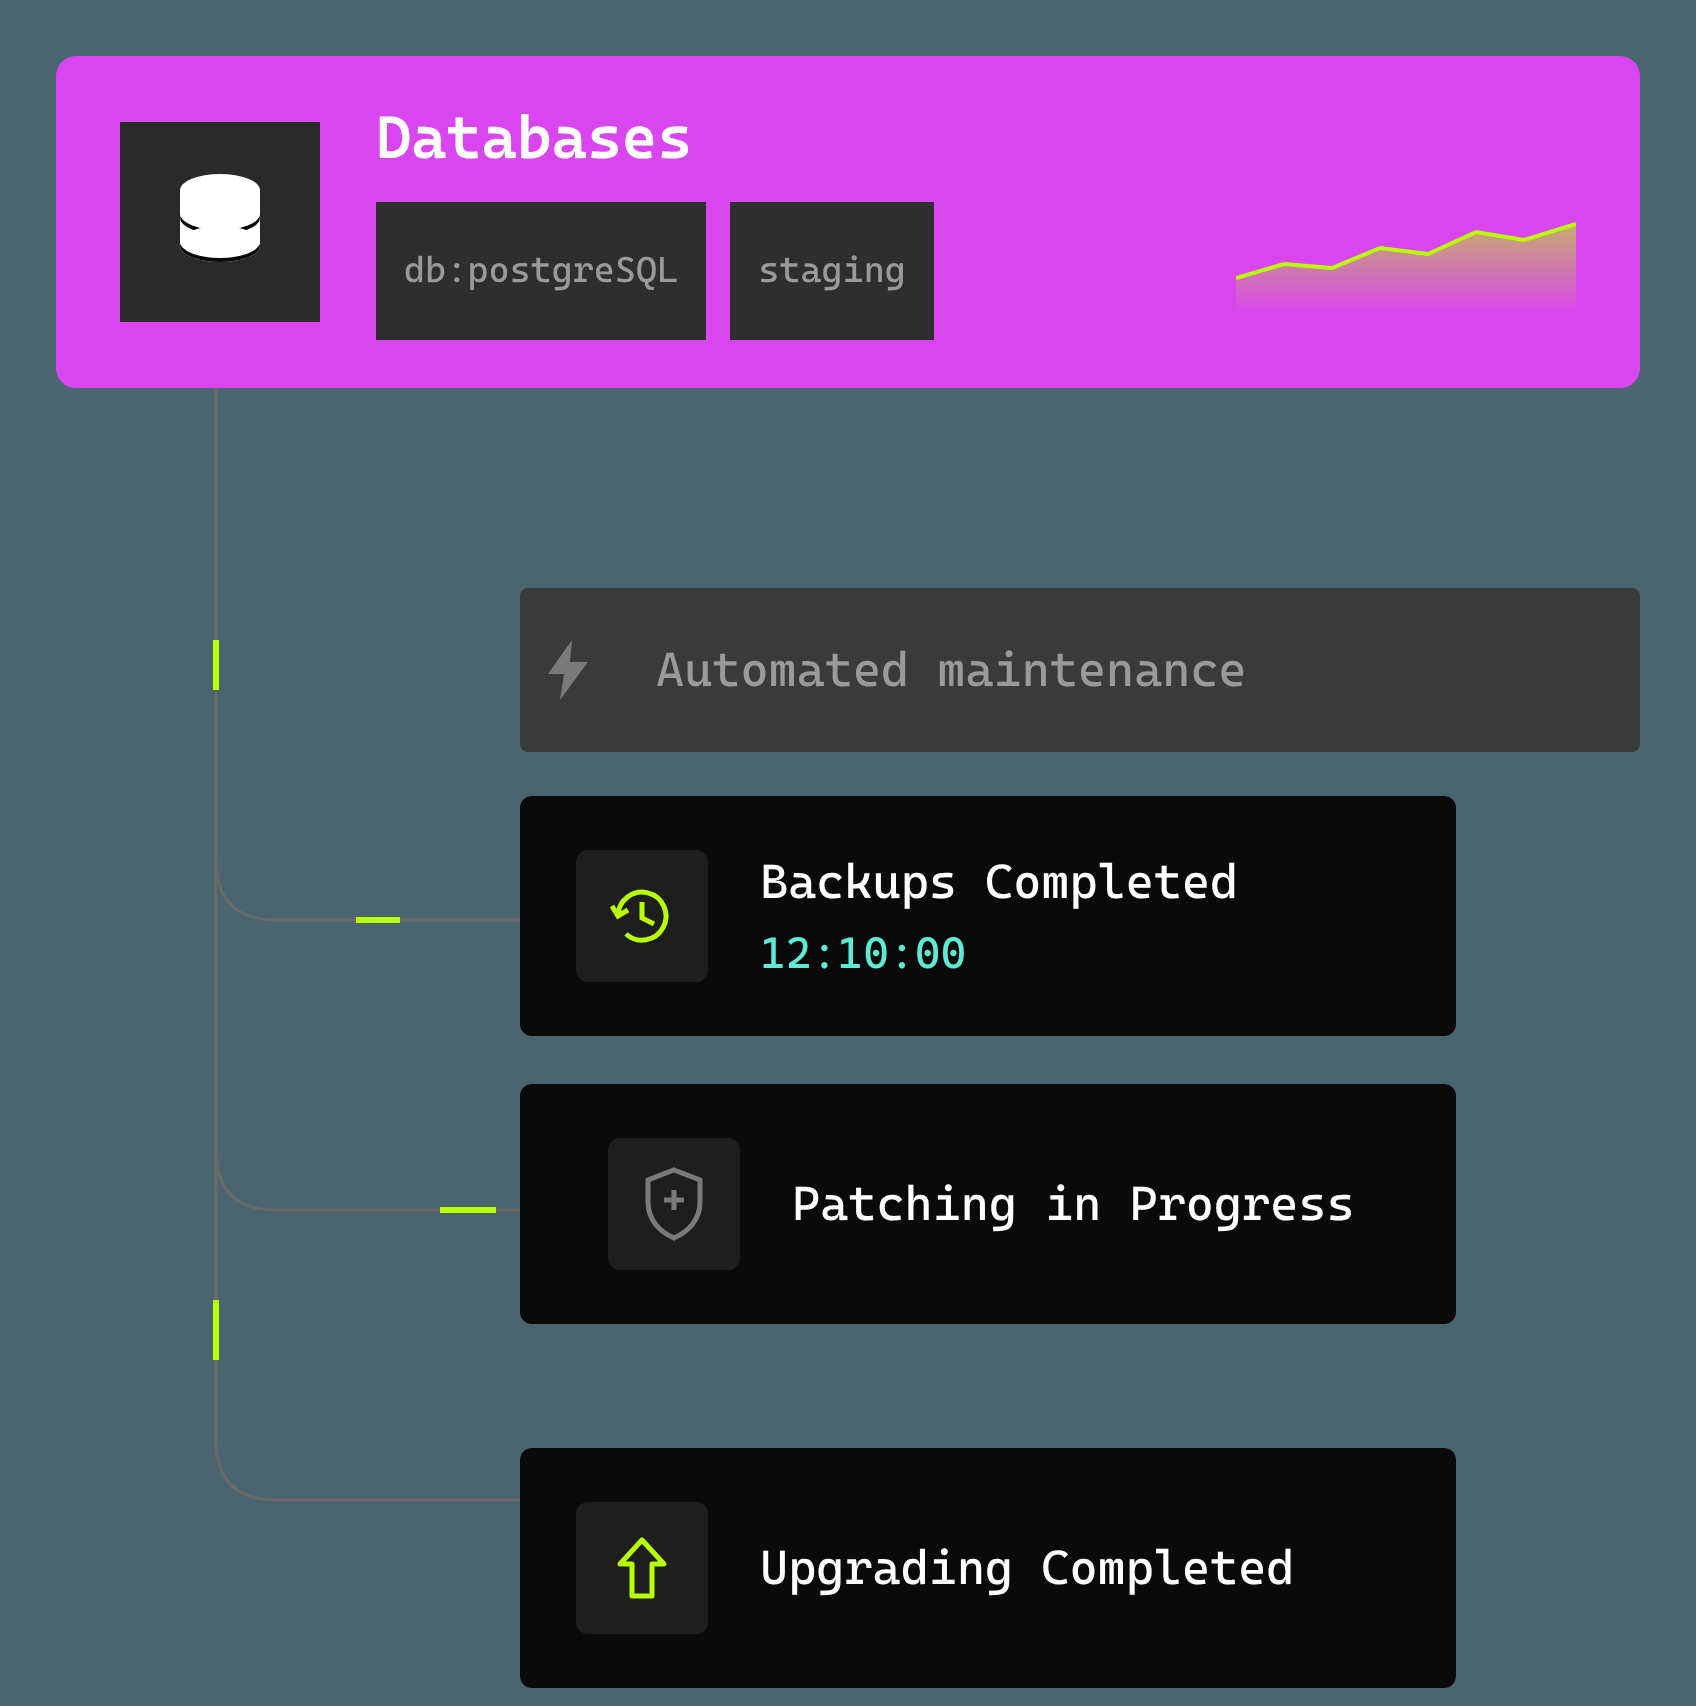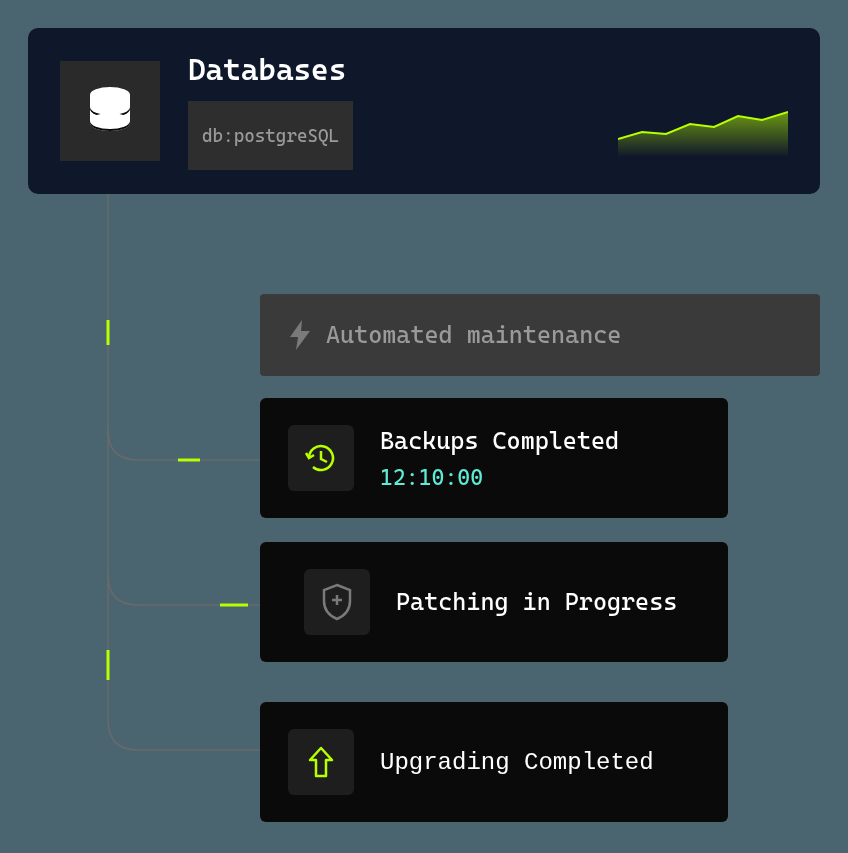--- a/index.html
+++ b/index.html
@@ -10,21 +10,21 @@
   height: 853px;
   overflow: hidden;
   position: relative;
 }
 .header-card {
   position: absolute;
   top: 28px;
   left: 28px;
   width: 792px;
   height: 166px;
-  background: #0f172a;
+  background: #d946ef;
   border-radius: 10px;
   padding: 30px 32px;
   display: flex;
   align-items: center;
   gap: 28px;
 }
 .db-icon-box {
   width: 100px;
   height: 100px;
   background: #2a2a2a;
@@ -53,43 +53,43 @@
 }
 .section-header {
   position: absolute;
   left: 260px;
   top: 294px;
   width: 560px;
   height: 82px;
   background: #3a3a3a;
   display: flex;
   align-items: center;
-  padding: 0 28px;
-  gap: 14px;
+  padding: 0 12px;
+  gap: 32px;
   border-radius: 4px;
 }
 .section-title {
   color: #9a9a9a;
   font-size: 24px;
 }
 .task-card {
   position: absolute;
   left: 260px;
   width: 468px;
   height: 120px;
   background: #0a0a0a;
   border-radius: 6px;
   display: flex;
   align-items: center;
   padding: 0 28px;
   gap: 26px;
 }
 .task-card-0 { top: 398px; }
 .task-card-1 { top: 542px; padding-left: 44px; }
-.task-card-2 { top: 702px; font-family: Liberation Mono, monospace; }
+.task-card-2 { top: 724px; }
 .task-icon-box {
   width: 66px;
   height: 66px;
   background: #1e1e1e;
   border-radius: 6px;
   display: flex;
   align-items: center;
   justify-content: center;
 }
 .task-text { display: flex; flex-direction: column; gap: 10px; }
@@ -125,20 +125,21 @@
       <ellipse cx="24" cy="24" rx="20" ry="8" fill="#0a0a0a"></ellipse>
       <ellipse cx="24" cy="22" rx="20" ry="8" fill="#fff"></ellipse>
       <ellipse cx="24" cy="38" rx="20" ry="8" fill="#0a0a0a"></ellipse>
       <ellipse cx="24" cy="36" rx="20" ry="8" fill="#fff"></ellipse>
     </svg>
   </div>
   <div class="header-main">
     <div class="header-title">Databases</div>
     <div class="tags">
       <div class="tag">db:postgreSQL</div>
+      <div class="tag">staging</div>
     </div>
   </div>
   <svg class="sparkline" viewBox="0 0 170 60" preserveAspectRatio="none">
     <defs>
       <linearGradient id="sg" x1="0" y1="0" x2="0" y2="1">
         <stop offset="0%" stop-color="#b8ff00" stop-opacity="0.55"></stop>
         <stop offset="100%" stop-color="#b8ff00" stop-opacity="0"></stop>
       </linearGradient>
     </defs>
     <path d="M0 42 L24 35 L48 37 L72 27 L96 30 L120 19 L144 23 L170 15 L170 60 L0 60 Z" fill="url(#sg)"></path>

